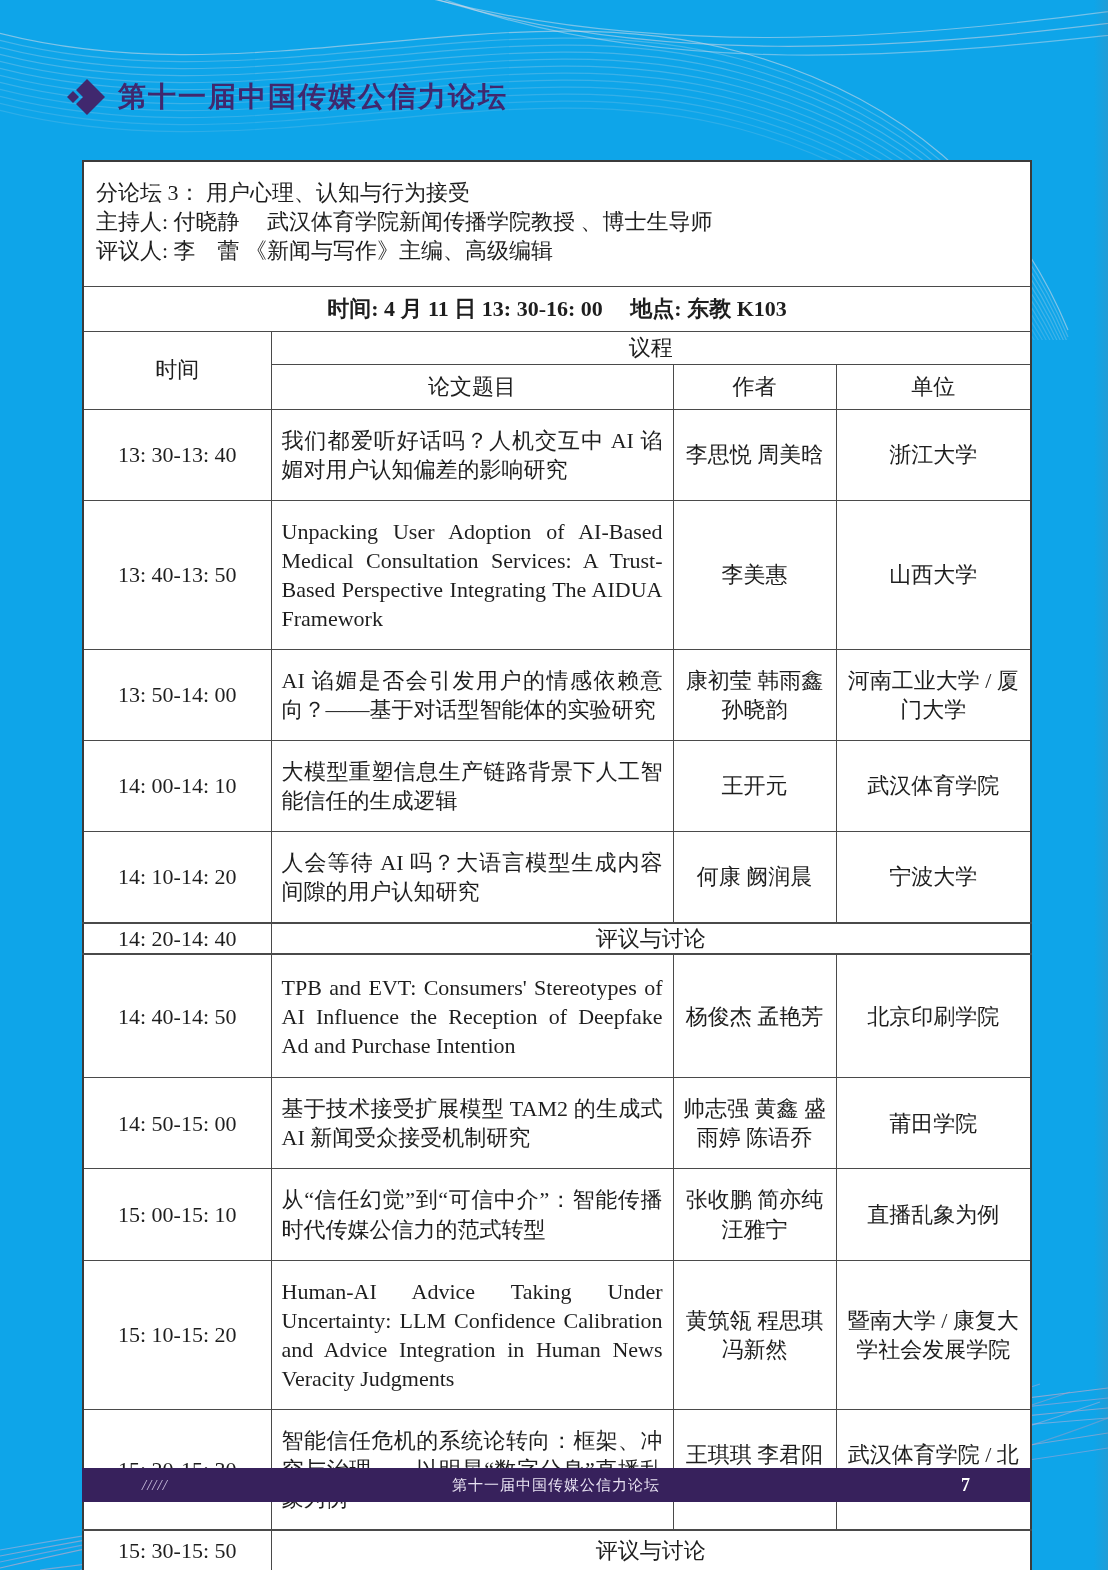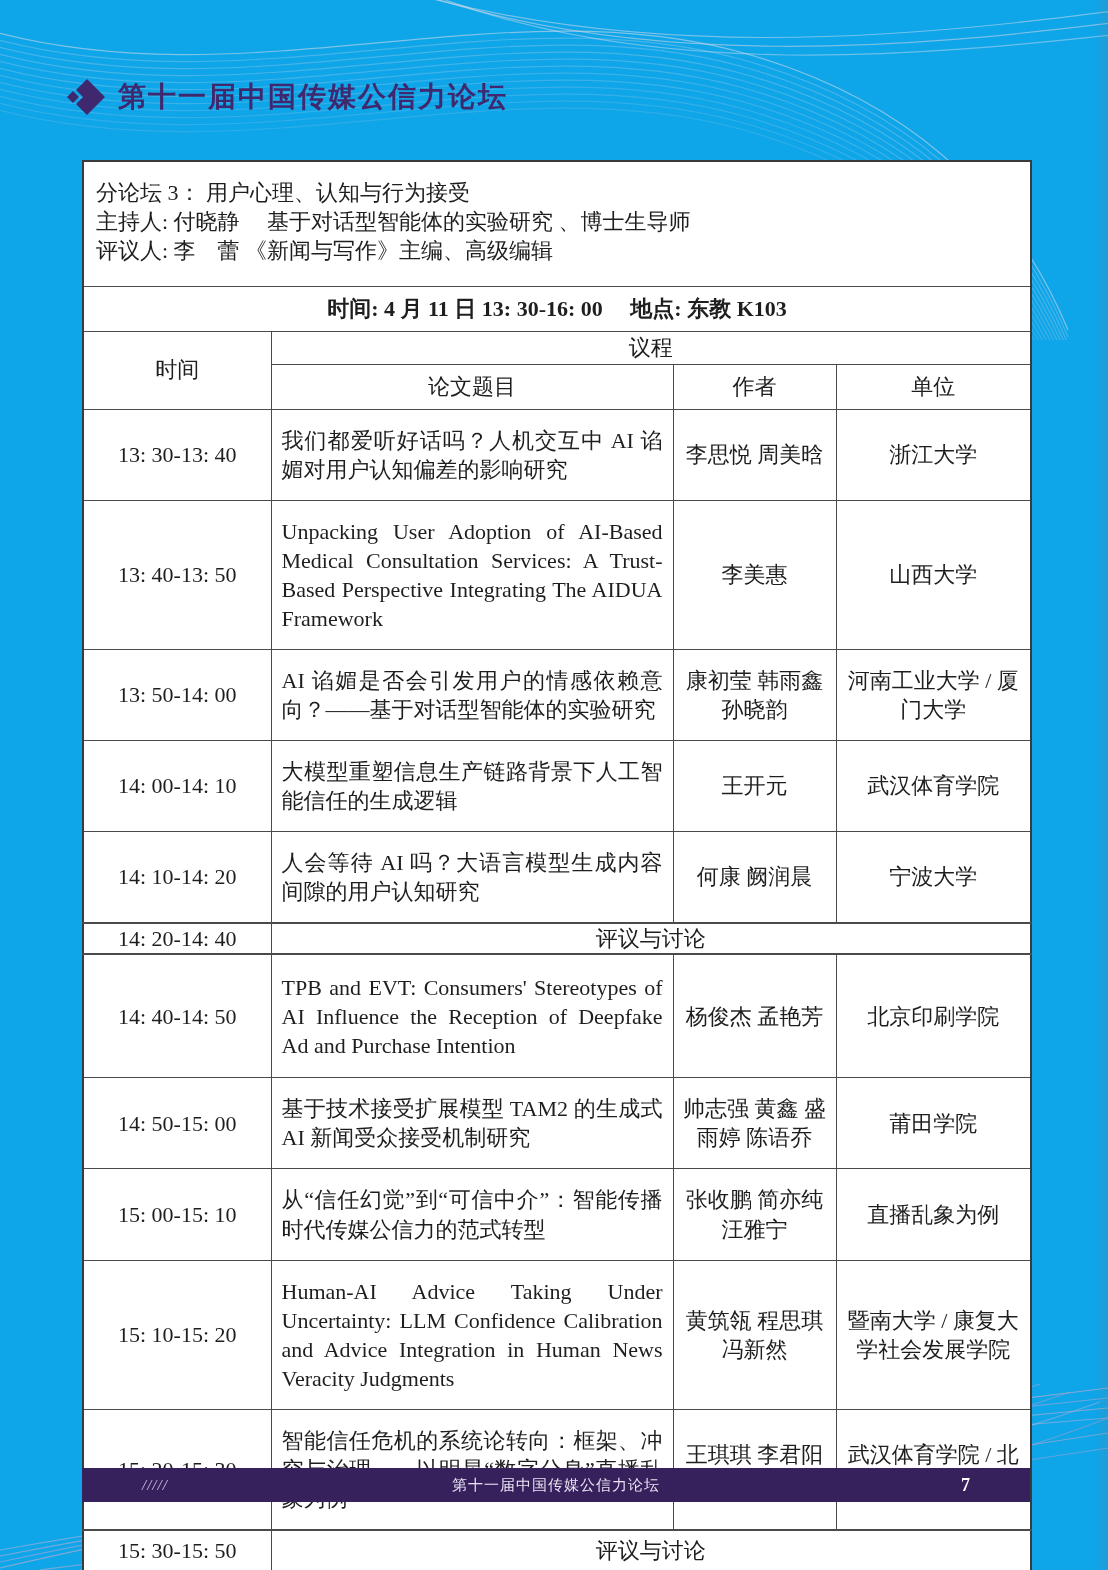--- a/index.html
+++ b/index.html
@@ -140,21 +140,21 @@
     <colgroup>
       <col style="width:188px">
         <col style="width:402px">
         <col style="width:163px">
         <col style="width:195px">
     </colgroup>
     <tbody>
         <tr style="height:125px">
       <td class="info-cell" colspan="4">
         <div>分论坛 3： 用户心理、认知与行为接受</div>
-        <div>主持人: 付晓静　 基于对话型智能体的实验研究 、博士生导师</div>
+        <div>主持人: 付晓静　 武汉体育学院新闻传播学院教授 、博士生导师</div>
         <div>评议人: 李　蕾 《新闻与写作》主编、高级编辑</div>
       </td>
     </tr>
     <tr style="height:45px">
       <td class="time-loc-cell" colspan="4">时间: 4 月 11 日 13: 30-16: 00　 地点: 东教 K103</td>
     </tr>
     <tr style="height:33px">
       <td class="col-header" rowspan="2">时间</td>
       <td class="col-header" colspan="3">议程</td>
     </tr>

